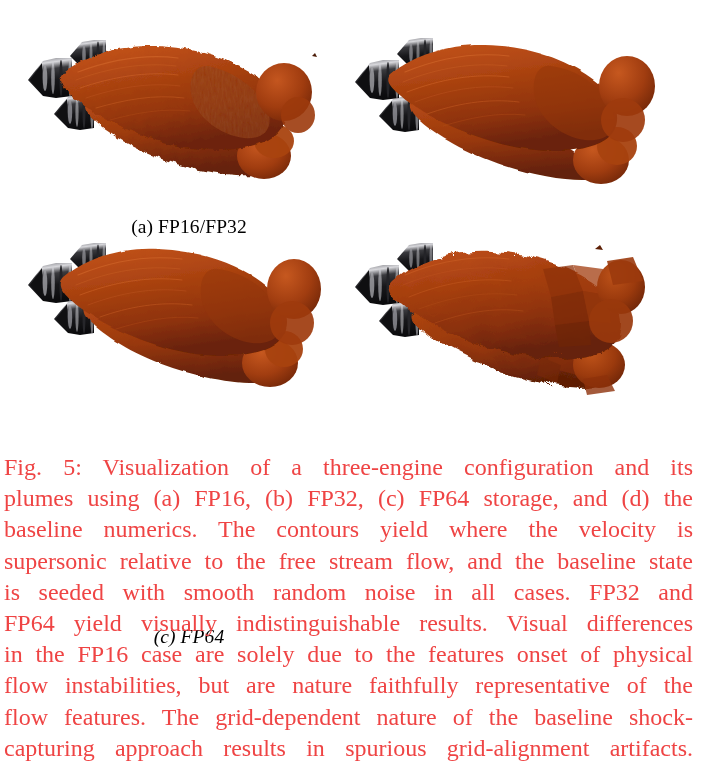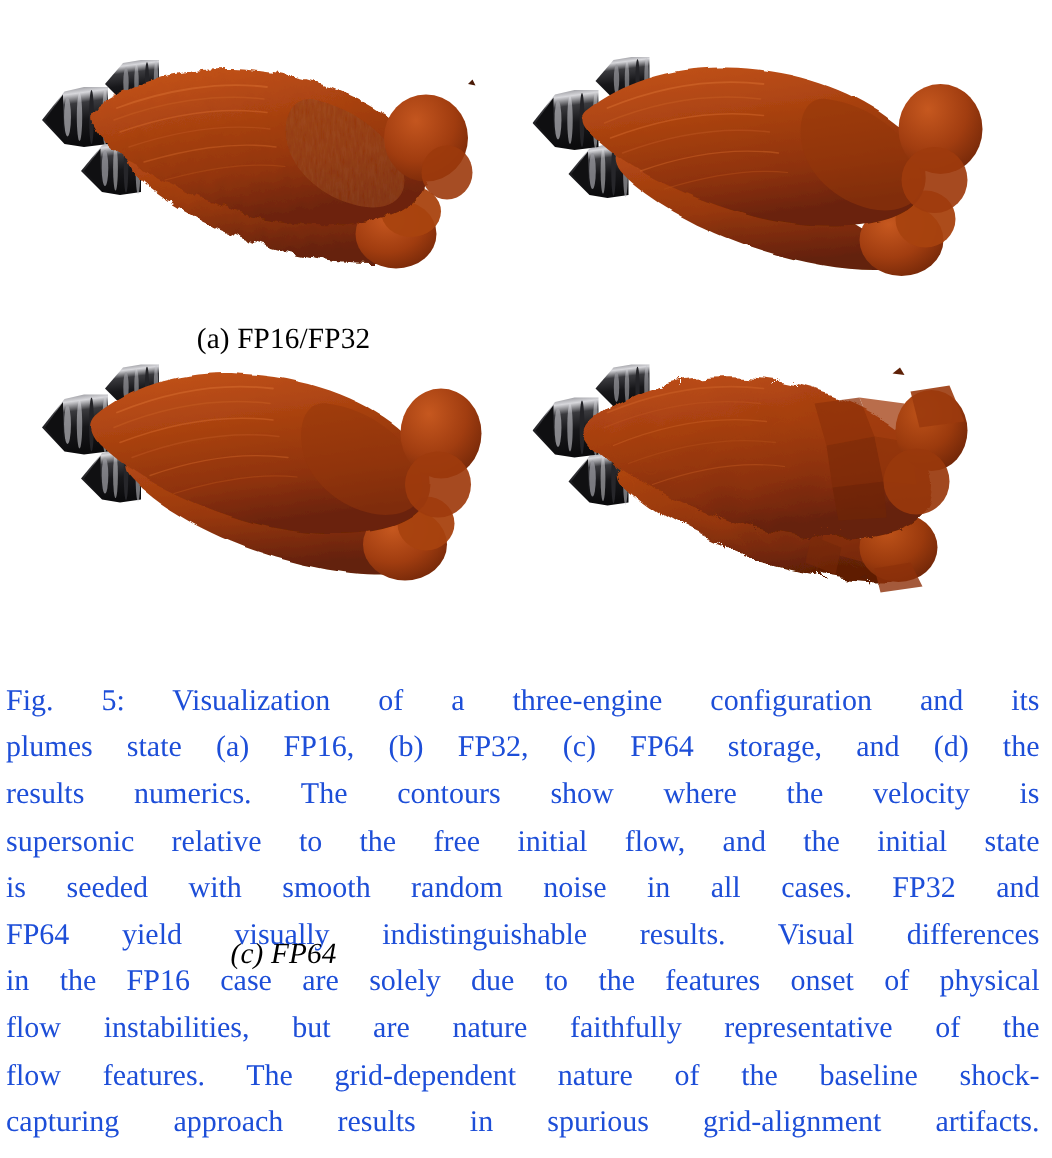--- a/index.html
+++ b/index.html
@@ -53,26 +53,26 @@
   }
   .cap-a { left: 12px;  top: 196px; }
   .cap-c { left: 12px;  top: 401px; font-style: italic; }
 
   
   .main-caption {
     position: absolute;
     left: 4px;
     top: 452px;
     width: 689px;
-    font-size: 20px;
+    font-size: 24px;
     line-height: 31.2px;
     text-align: justify;
     text-justify: inter-word;
     hyphens: none;
-    color: #1d4ed8;
+    color: #ef4444;
   }
   .main-caption > span { display: block; }
   .cap-line {
     display: block;
     text-align: justify;
     text-align-last: justify;
     white-space: pre;
   }
   .cap-line-last {
     display: block;
@@ -462,22 +462,22 @@
           <path d="M240,24 l5,-4 l3,5 z" fill="#5e2006"></path>
         </g>
       </svg>
     </div>
 
   </div>
 </div>
 
 <div class="main-caption">
   <span class="cap-line">Fig. 5: Visualization of a three-engine configuration and its</span>
-  <span class="cap-line">plumes state (a) FP16, (b) FP32, (c) FP64 storage, and (d) the</span>
-  <span class="cap-line">results numerics. The contours show where the velocity is</span>
-  <span class="cap-line">supersonic relative to the free initial flow, and the initial state</span>
+  <span class="cap-line">plumes using (a) FP16, (b) FP32, (c) FP64 storage, and (d) the</span>
+  <span class="cap-line">baseline numerics. The contours yield where the velocity is</span>
+  <span class="cap-line">supersonic relative to the free stream flow, and the baseline state</span>
   <span class="cap-line">is seeded with smooth random noise in all cases. FP32 and</span>
   <span class="cap-line">FP64 yield visually indistinguishable results. Visual differences</span>
   <span class="cap-line">in the FP16 case are solely due to the features onset of physical</span>
   <span class="cap-line">flow instabilities, but are nature faithfully representative of the</span>
   <span class="cap-line">flow features. The grid-dependent nature of the baseline shock-</span>
   <span class="cap-line-last">capturing approach results in spurious grid-alignment artifacts.</span>
 </div>
 
 </body></html>

